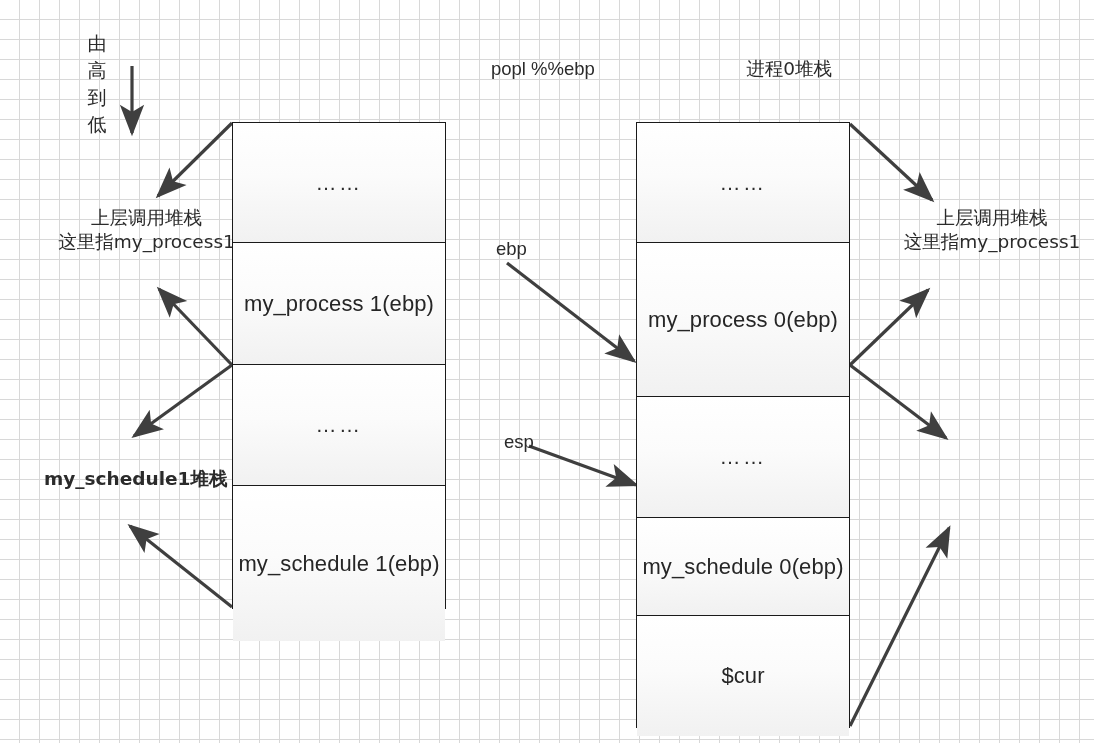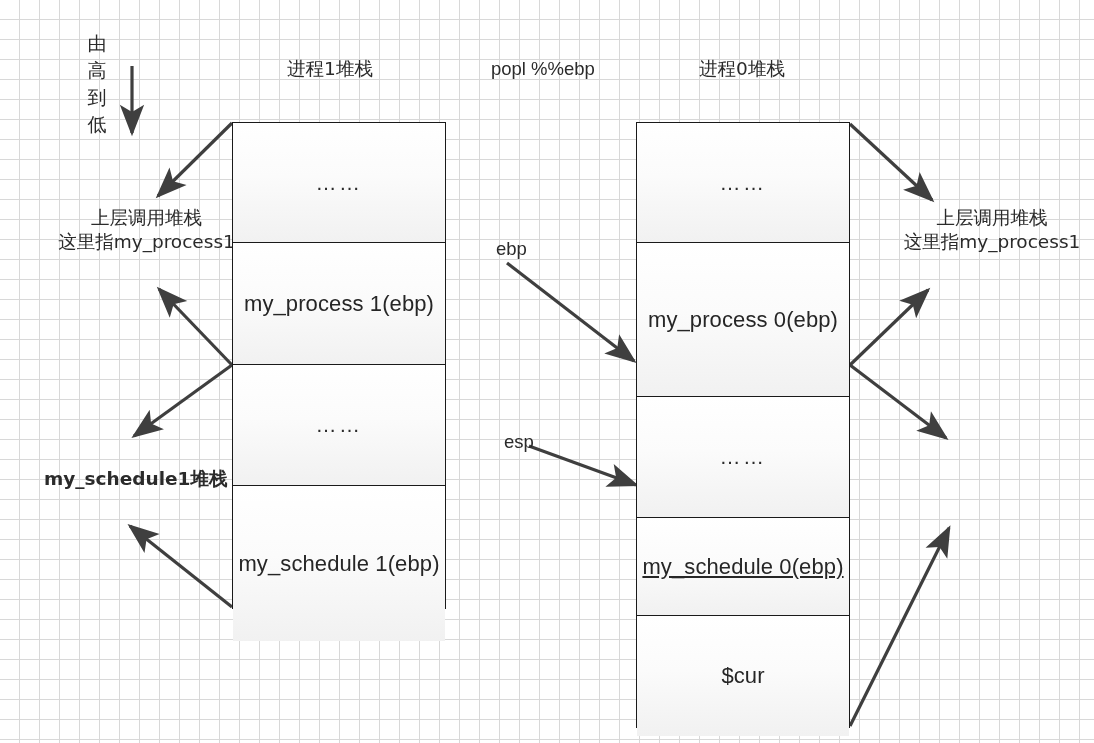--- a/index.html
+++ b/index.html
@@ -131,25 +131,24 @@
     </g>
   </svg>
 
   <div class="vstack-chars" style="left:84px; top:30px; width:26px;">
     <span>由</span>
     <span>高</span>
     <span>到</span>
     <span>低</span>
   </div>
 
-  <div class="lbl cn center" style="left:240px; top:57px; width:180px;">进程1堆栈</div>
 
   <div class="lbl" style="left:491px; top:57px;">popl %%ebp</div>
 
-  <div class="lbl cn center" style="left:652px; top:57px; width:180px;">进程0堆栈</div>
+  <div class="lbl cn center" style="left:652px; top:57px; width:180px;text-align:right;">进程0堆栈</div>
 
   <div style="position:absolute; left:54px; top:206px; width:185px; text-align:center;">
     <div class="lbl cn" style="position:static; text-align:center;">上层调用堆栈</div>
     <div class="lbl cn" style="position:static; text-align:center;">这里指my_process1</div>
   </div>
 
   <div class="lbl cn" style="left:44px; top:467px;font-weight:bold;">my_schedule1堆栈</div>
 
   <div class="lbl" style="left:496px; top:237px;">ebp</div>
 
@@ -165,17 +164,17 @@
     <div class="cell dots" style="height:120px;">……</div>
     <div class="cell" style="height:122px;">my_process 1(ebp)</div>
     <div class="cell dots" style="height:121px;">……</div>
     <div class="cell" style="height:155px;">my_schedule 1(ebp)</div>
   </div>
 
   <div class="stack" style="left:636px; top:122px; width:214px; height:606px;">
     <div class="cell dots" style="height:120px;">……</div>
     <div class="cell" style="height:154px;">my_process 0(ebp)</div>
     <div class="cell dots" style="height:121px;">……</div>
-    <div class="cell" style="height:98px;text-decoration:underline;">my_schedule 0(ebp)</div>
+    <div class="cell" style="height:98px;">my_schedule 0(ebp)</div>
     <div class="cell" style="height:120px;">$cur</div>
   </div>
 
 </div>
 
 </body></html>

